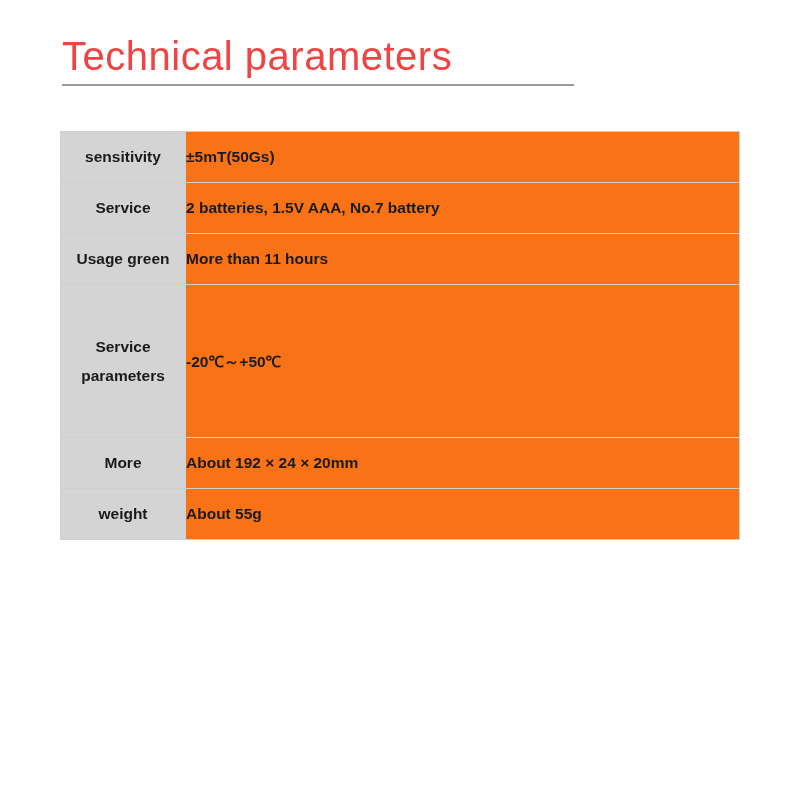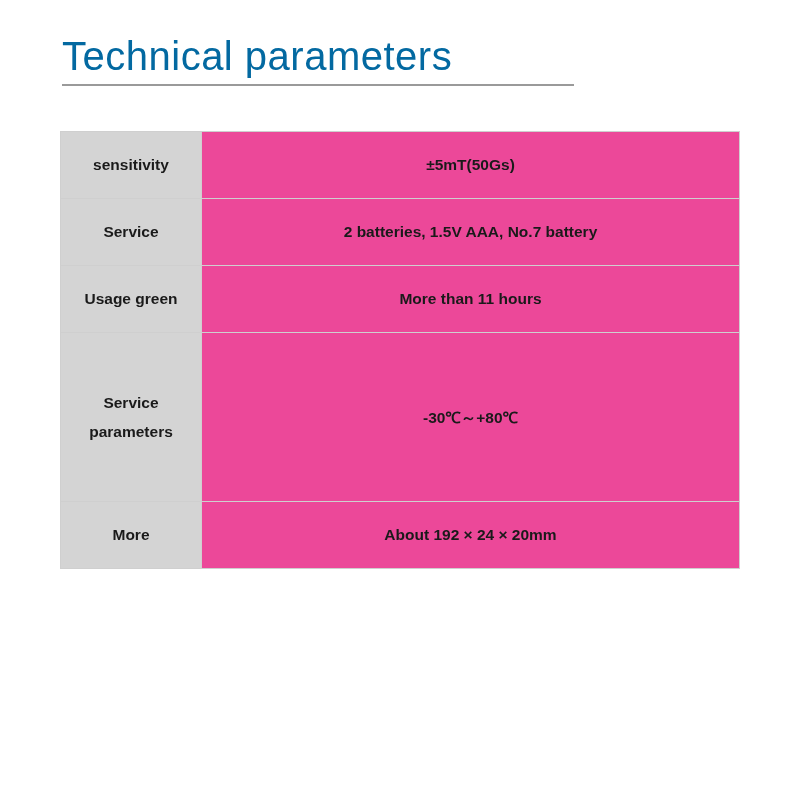--- a/index.html
+++ b/index.html
@@ -21,21 +21,21 @@
   }
   .title-wrap {
     position: absolute;
     left: 62px;
     top: 34px;
     width: 520px;
   }
   .page-title {
     font-size: 40px;
     font-weight: 400;
-    color: #0369a1;
+    color: #ef4444;
     letter-spacing: 0.5px;
     line-height: 1.1;
     white-space: nowrap;
   }
   .title-rule {
     margin-top: 6px;
     width: 512px;
     height: 2px;
     background: #9a9a9a;
   }
@@ -45,35 +45,34 @@
     top: 131px;
     width: 680px;
     border-collapse: collapse;
     table-layout: fixed;
   }
   .spec-table td {
     border: 1px solid #cfcfcf;
     font-size: 15.5px;
     font-weight: bold;
     color: #1a1a1a;
-    padding: 8px;
+    padding: 0;
   }
   .cell-label {
     width: 124px;
     background: #d4d4d4;
     text-align: center;
     vertical-align: middle;
     line-height: 1.9;
     padding: 6px 4px;
     word-wrap: break-word;
     overflow-wrap: break-word;
   }
   .cell-value {
-    background: #ec4899;
-    text-align: center;
+    background: #f97316;
     vertical-align: middle;
     padding: 6px 8px;
   }
   tr.r-short td { height: 50px; }
   tr.r-tall td { height: 152px; }
 </style>
 </head>
 <body>
 
 <div class="page">
@@ -92,22 +91,26 @@
       <tr class="r-short">
         <td class="cell-label">Service</td>
         <td class="cell-value">2 batteries, 1.5V AAA, No.7 battery</td>
       </tr>
       <tr class="r-short">
         <td class="cell-label">Usage green</td>
         <td class="cell-value">More than 11 hours</td>
       </tr>
       <tr class="r-tall">
         <td class="cell-label">Service parameters</td>
-        <td class="cell-value">-30℃～+80℃</td>
+        <td class="cell-value">-20℃～+50℃</td>
       </tr>
       <tr class="r-short">
         <td class="cell-label">More</td>
         <td class="cell-value">About 192 × 24 × 20mm</td>
+      </tr>
+      <tr class="r-short">
+        <td class="cell-label">weight</td>
+        <td class="cell-value">About 55g</td>
       </tr>
     </tbody>
   </table>
 
 </div>
 
 </body></html>

